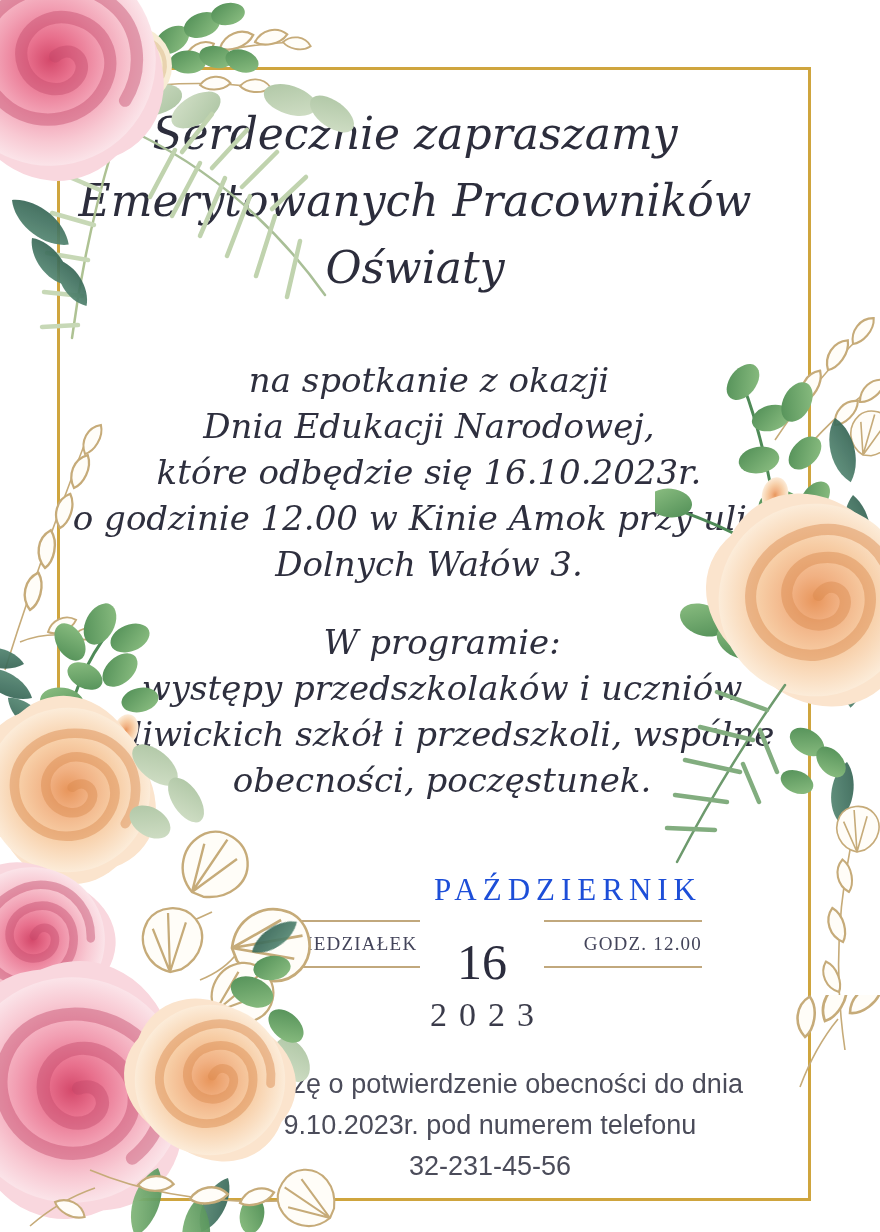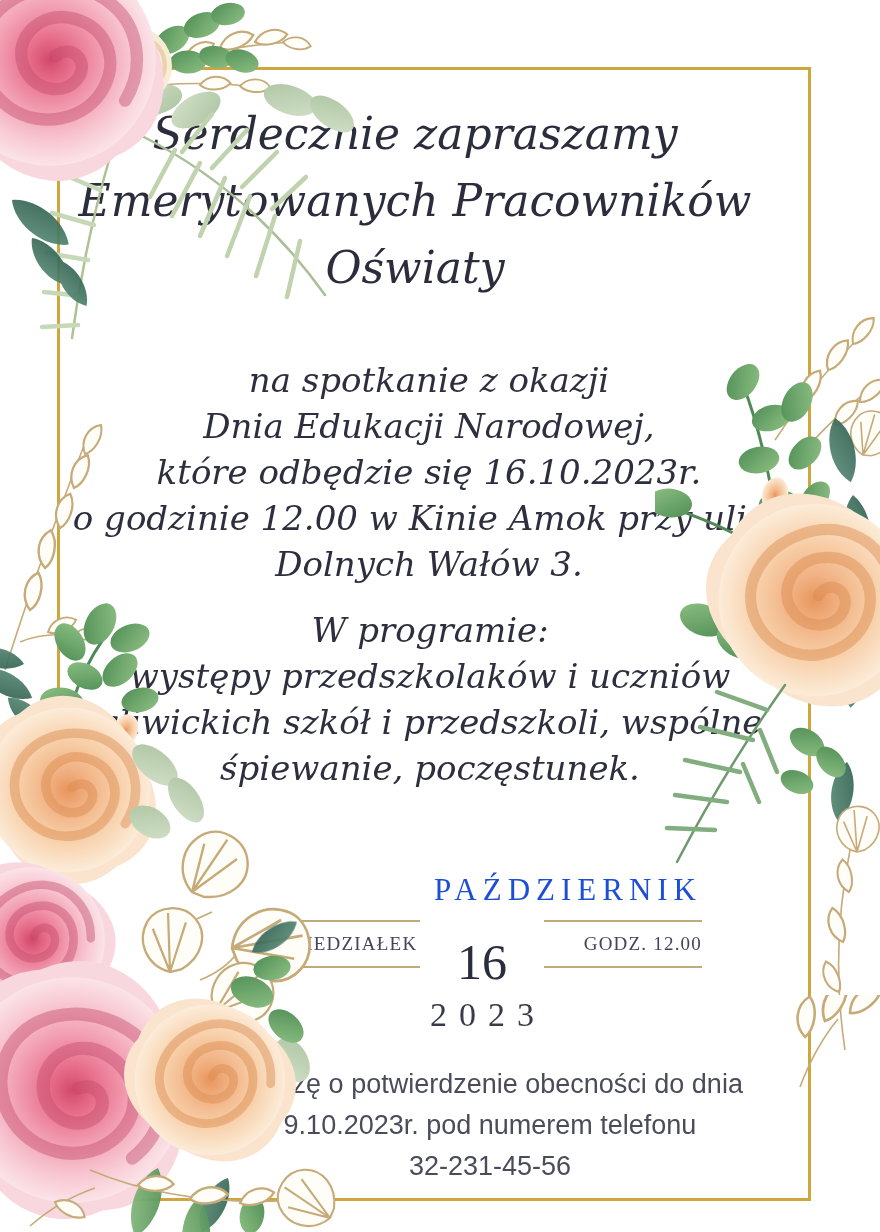--- a/index.html
+++ b/index.html
@@ -80,25 +80,25 @@
     </h1>
 
     <p class="block details" style="margin:4px;">
       <span class="line">na spotkanie z okazji</span>
       <span class="line">Dnia Edukacji Narodowej,</span>
       <span class="line">które odbędzie się 16.10.2023r.</span>
       <span class="line">o godzinie 12.00 w Kinie Amok przy ulicy</span>
       <span class="line">Dolnych Wałów 3.</span>
     </p>
 
-    <p class="block program" style="margin:0;">
+    <p class="block program" style="margin:12px;">
       <span class="line">W programie:</span>
       <span class="line">występy przedszkolaków i uczniów</span>
       <span class="line">gliwickich szkół i przedszkoli, wspólne</span>
-      <span class="line">śpiewanie, poczęstunek.</span>
+      <span class="line">obecności, poczęstunek.</span>
     </p>
 
     <div class="block calendar">
       <div class="cal-month">PAŹDZIERNIK</div>
       <div class="cal-side left">PONIEDZIAŁEK</div>
       <div class="cal-day">16</div>
       <div class="cal-side right">GODZ. 12.00</div>
       <div class="cal-year">2023</div>
     </div>
 

